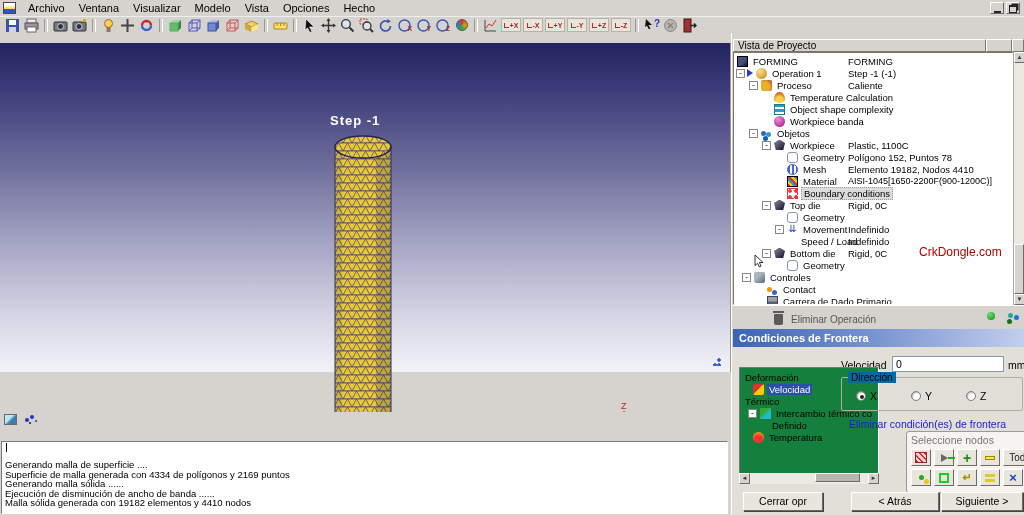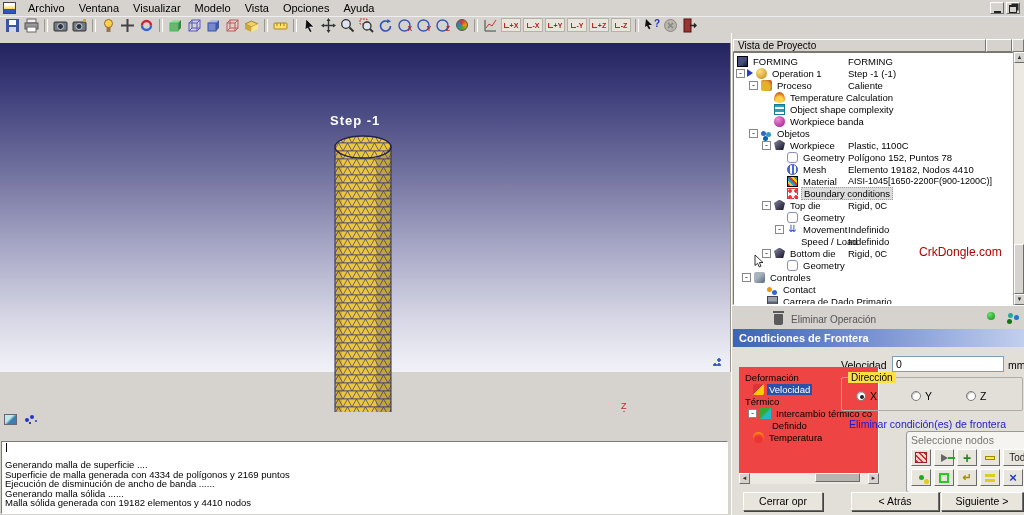--- a/index.html
+++ b/index.html
@@ -100,30 +100,30 @@
   .gdot{position:absolute;right:30px;top:6px;width:8px;height:8px;border-radius:50%;background:radial-gradient(circle at 35% 30%,#6be26b,#128a12)}
   .molec{position:absolute;right:12px;top:7px;width:5px;height:5px;border-radius:50%;background:#2a9;box-shadow:6px 2px 0 #27c,-1px 6px 0 #171}
 
   .cftitle{position:absolute;top:296px;left:1px;width:292px;height:18px;background:linear-gradient(90deg,#3c63b6 0%,#7490cf 45%,#c2cfee 100%);color:#fff;font-weight:bold;font-size:11px;line-height:18px;padding-left:6px}
   .cfbody{position:absolute;top:314px;left:0;width:293px;height:168px;background:#e2dfd8}
 
   .vellab{position:absolute;left:109px;top:326px;font-size:10.5px}
   .velinput{position:absolute;left:160px;top:323px;width:112px;height:16px;border:1px solid #7f9db9;background:#fff;font-size:10.5px;font-family:"Liberation Sans",sans-serif;padding:0 3px}
   .velunit{position:absolute;left:276px;top:326px;font-size:10.5px;white-space:nowrap}
 
-  .condtree{position:absolute;left:7px;top:334px;width:140px;height:117px;background:#ef4444;border:1px solid #7a776f;border-bottom-color:#fff;border-right-color:#fff;overflow:hidden;font-size:9.5px;padding-top:3px}
+  .condtree{position:absolute;left:7px;top:334px;width:140px;height:117px;background:#15803d;border:1px solid #7a776f;border-bottom-color:#fff;border-right-color:#fff;overflow:hidden;font-size:9.5px;padding-top:3px}
   .crow{display:flex;align-items:center;height:12px;white-space:nowrap;overflow:hidden}
   .crow .lbl{padding:0 2px}
   .crow.sel .lbl{background:#2a50a8;color:#fff}
   .hsb{position:absolute;left:7px;top:440px;width:140px;height:11px;background:#ece9e2;display:flex}
   .hsb .track{flex:1;position:relative}
   .hsb .hthumb{position:absolute;right:8px;top:0;width:45px;height:9px;background:#b8b5ae;border:1px solid;border-color:#fff #6b6b6b #6b6b6b #fff}
 
   .dirbox{position:absolute;left:109px;top:344px;width:182px;height:34px;border:1px solid #b0ada4;border-radius:2px}
-  .dirleg{position:absolute;left:6px;top:-6px;background:#fde047;padding:0 3px;font-size:10px}
+  .dirleg{position:absolute;left:6px;top:-6px;background:#0369a1;padding:0 3px;font-size:10px}
   .dirrow{display:flex;align-items:center;gap:34px;padding:12px 0 0 14px}
   .ropt{display:flex;align-items:center;gap:4px;font-size:10.5px}
   .radio{width:10px;height:10px;border-radius:50%;background:#fff;border:1px solid #7a7a7a;box-shadow:inset 1px 1px 1px #bbb;position:relative}
   .radio.on::after{content:"";position:absolute;left:2.5px;top:2.5px;width:4px;height:4px;border-radius:50%;background:#222}
 
   .bclink{position:absolute;left:117px;top:385px;color:#1a1ad0;font-size:10.5px;white-space:nowrap}
 
   .selnodes{position:absolute;left:174px;top:398px;width:130px;height:62px;background:rgba(246,245,240,0.96);border:1px solid #999;border-radius:3px;padding:2px 4px;font-size:10.5px;color:#777}
   .snrow{display:flex;gap:3px;margin-top:3px;align-items:center}
   .snb{width:20px;height:17px;background:#e8e5dc;border:1px solid;border-color:#fff #6b6b6b #6b6b6b #fff;display:flex;align-items:center;justify-content:center;font-weight:bold;flex:none}
@@ -148,21 +148,21 @@
 <body>
 
 <div class="menubar">
   <span class="appicon"></span>
   <span class="mitem">Archivo</span>
   <span class="mitem">Ventana</span>
   <span class="mitem">Visualizar</span>
   <span class="mitem">Modelo</span>
   <span class="mitem">Vista</span>
   <span class="mitem">Opciones</span>
-  <span class="mitem">Ayuda</span>
+  <span class="mitem">Hecho</span>
   <span class="wctrls">
     <span class="wbtn min"></span>
     <span class="wbtn res"></span>
   </span>
 </div>
 
 <div class="toolbar">
   <span class="tbtn">
       <svg width="15" height="15">
         <rect x="1" y="1" width="13" height="13" fill="#3a55a8"></rect>
@@ -386,22 +386,22 @@
 
 <div class="console">
   <div class="cicons">
     <span class="chart-ic"></span>
     <span class="steps-ic"></span>
   </div>
   <div class="logbox">
     <div class="caret"></div>
     <div class="logline">Generando malla de superficie ....</div>
     <div class="logline">Superficie de malla generada con 4334 de polígonos y 2169 puntos</div>
+    <div class="logline">Generando malla sólida ......</div>
     <div class="logline">Ejecución de disminución de ancho de banda ......</div>
-    <div class="logline">Generando malla sólida ......</div>
     <div class="logline">Malla sólida generada con 19182 elementos y 4410 nodos</div>
   </div>
 </div>
 
 <div class="rpanel">
 
   <div class="vph">
     <span class="hcell c1">Vista de Proyecto</span>
     <span class="hcell c2"></span>
     <span class="hcell c3"></span>

